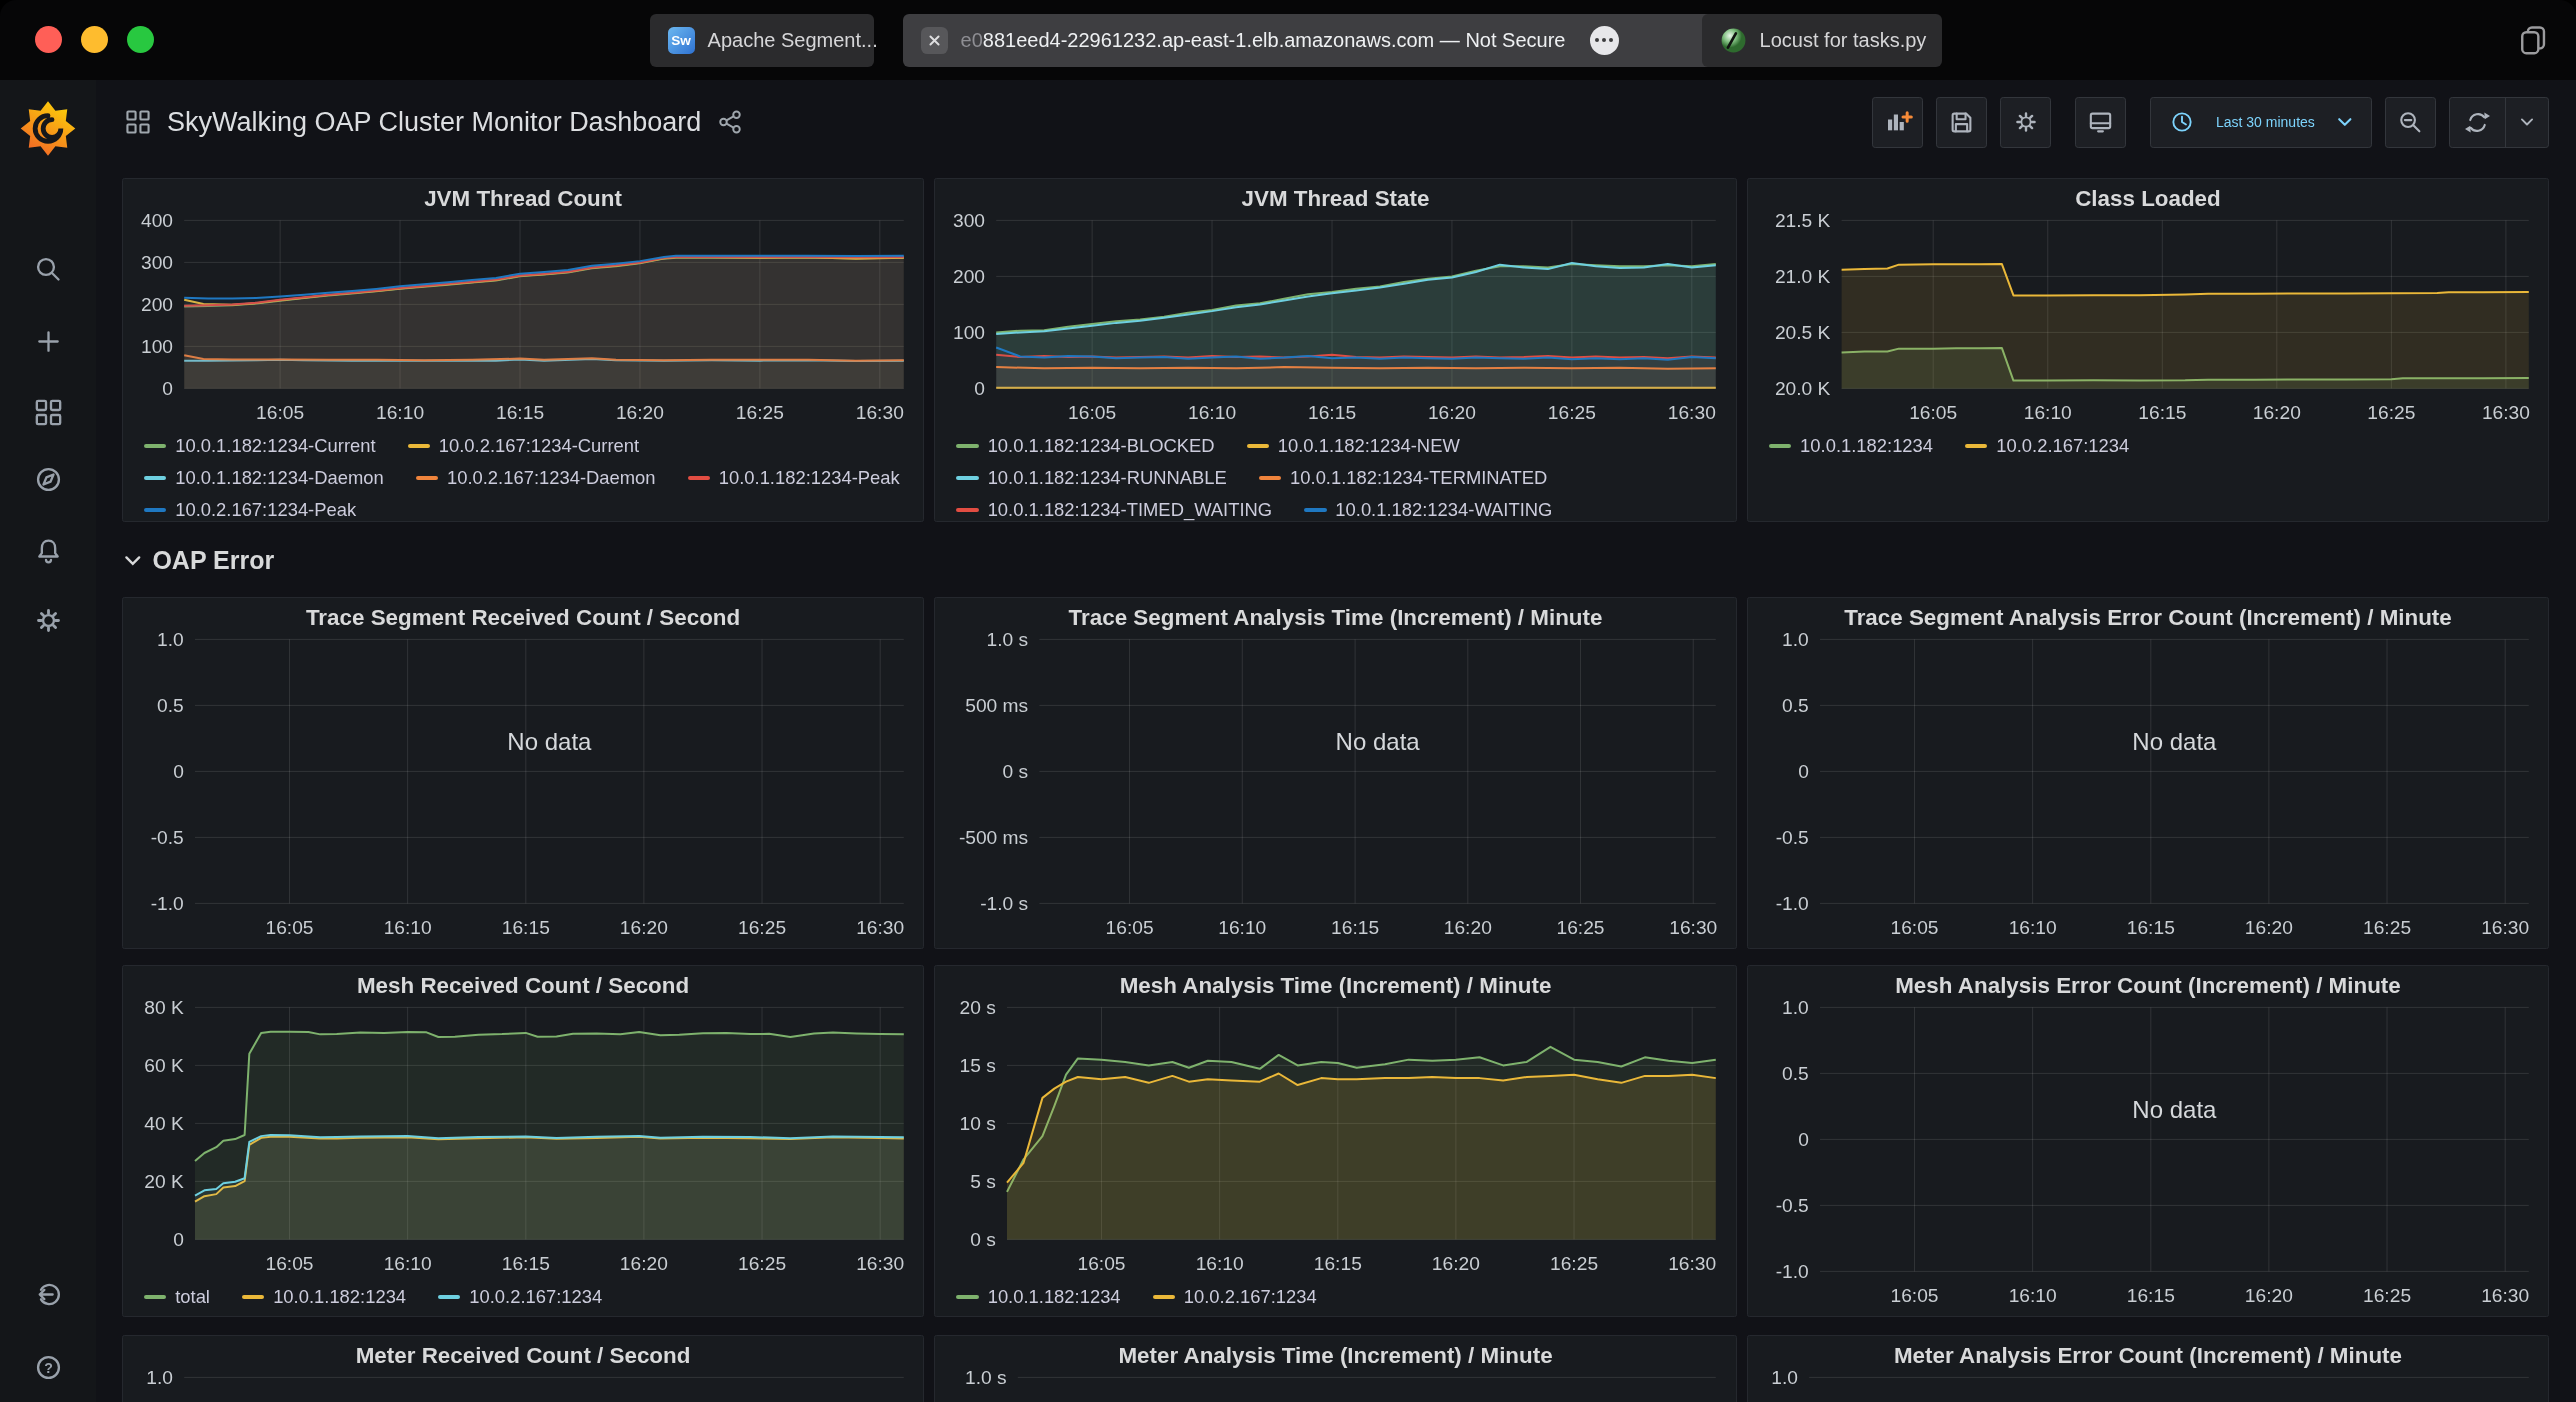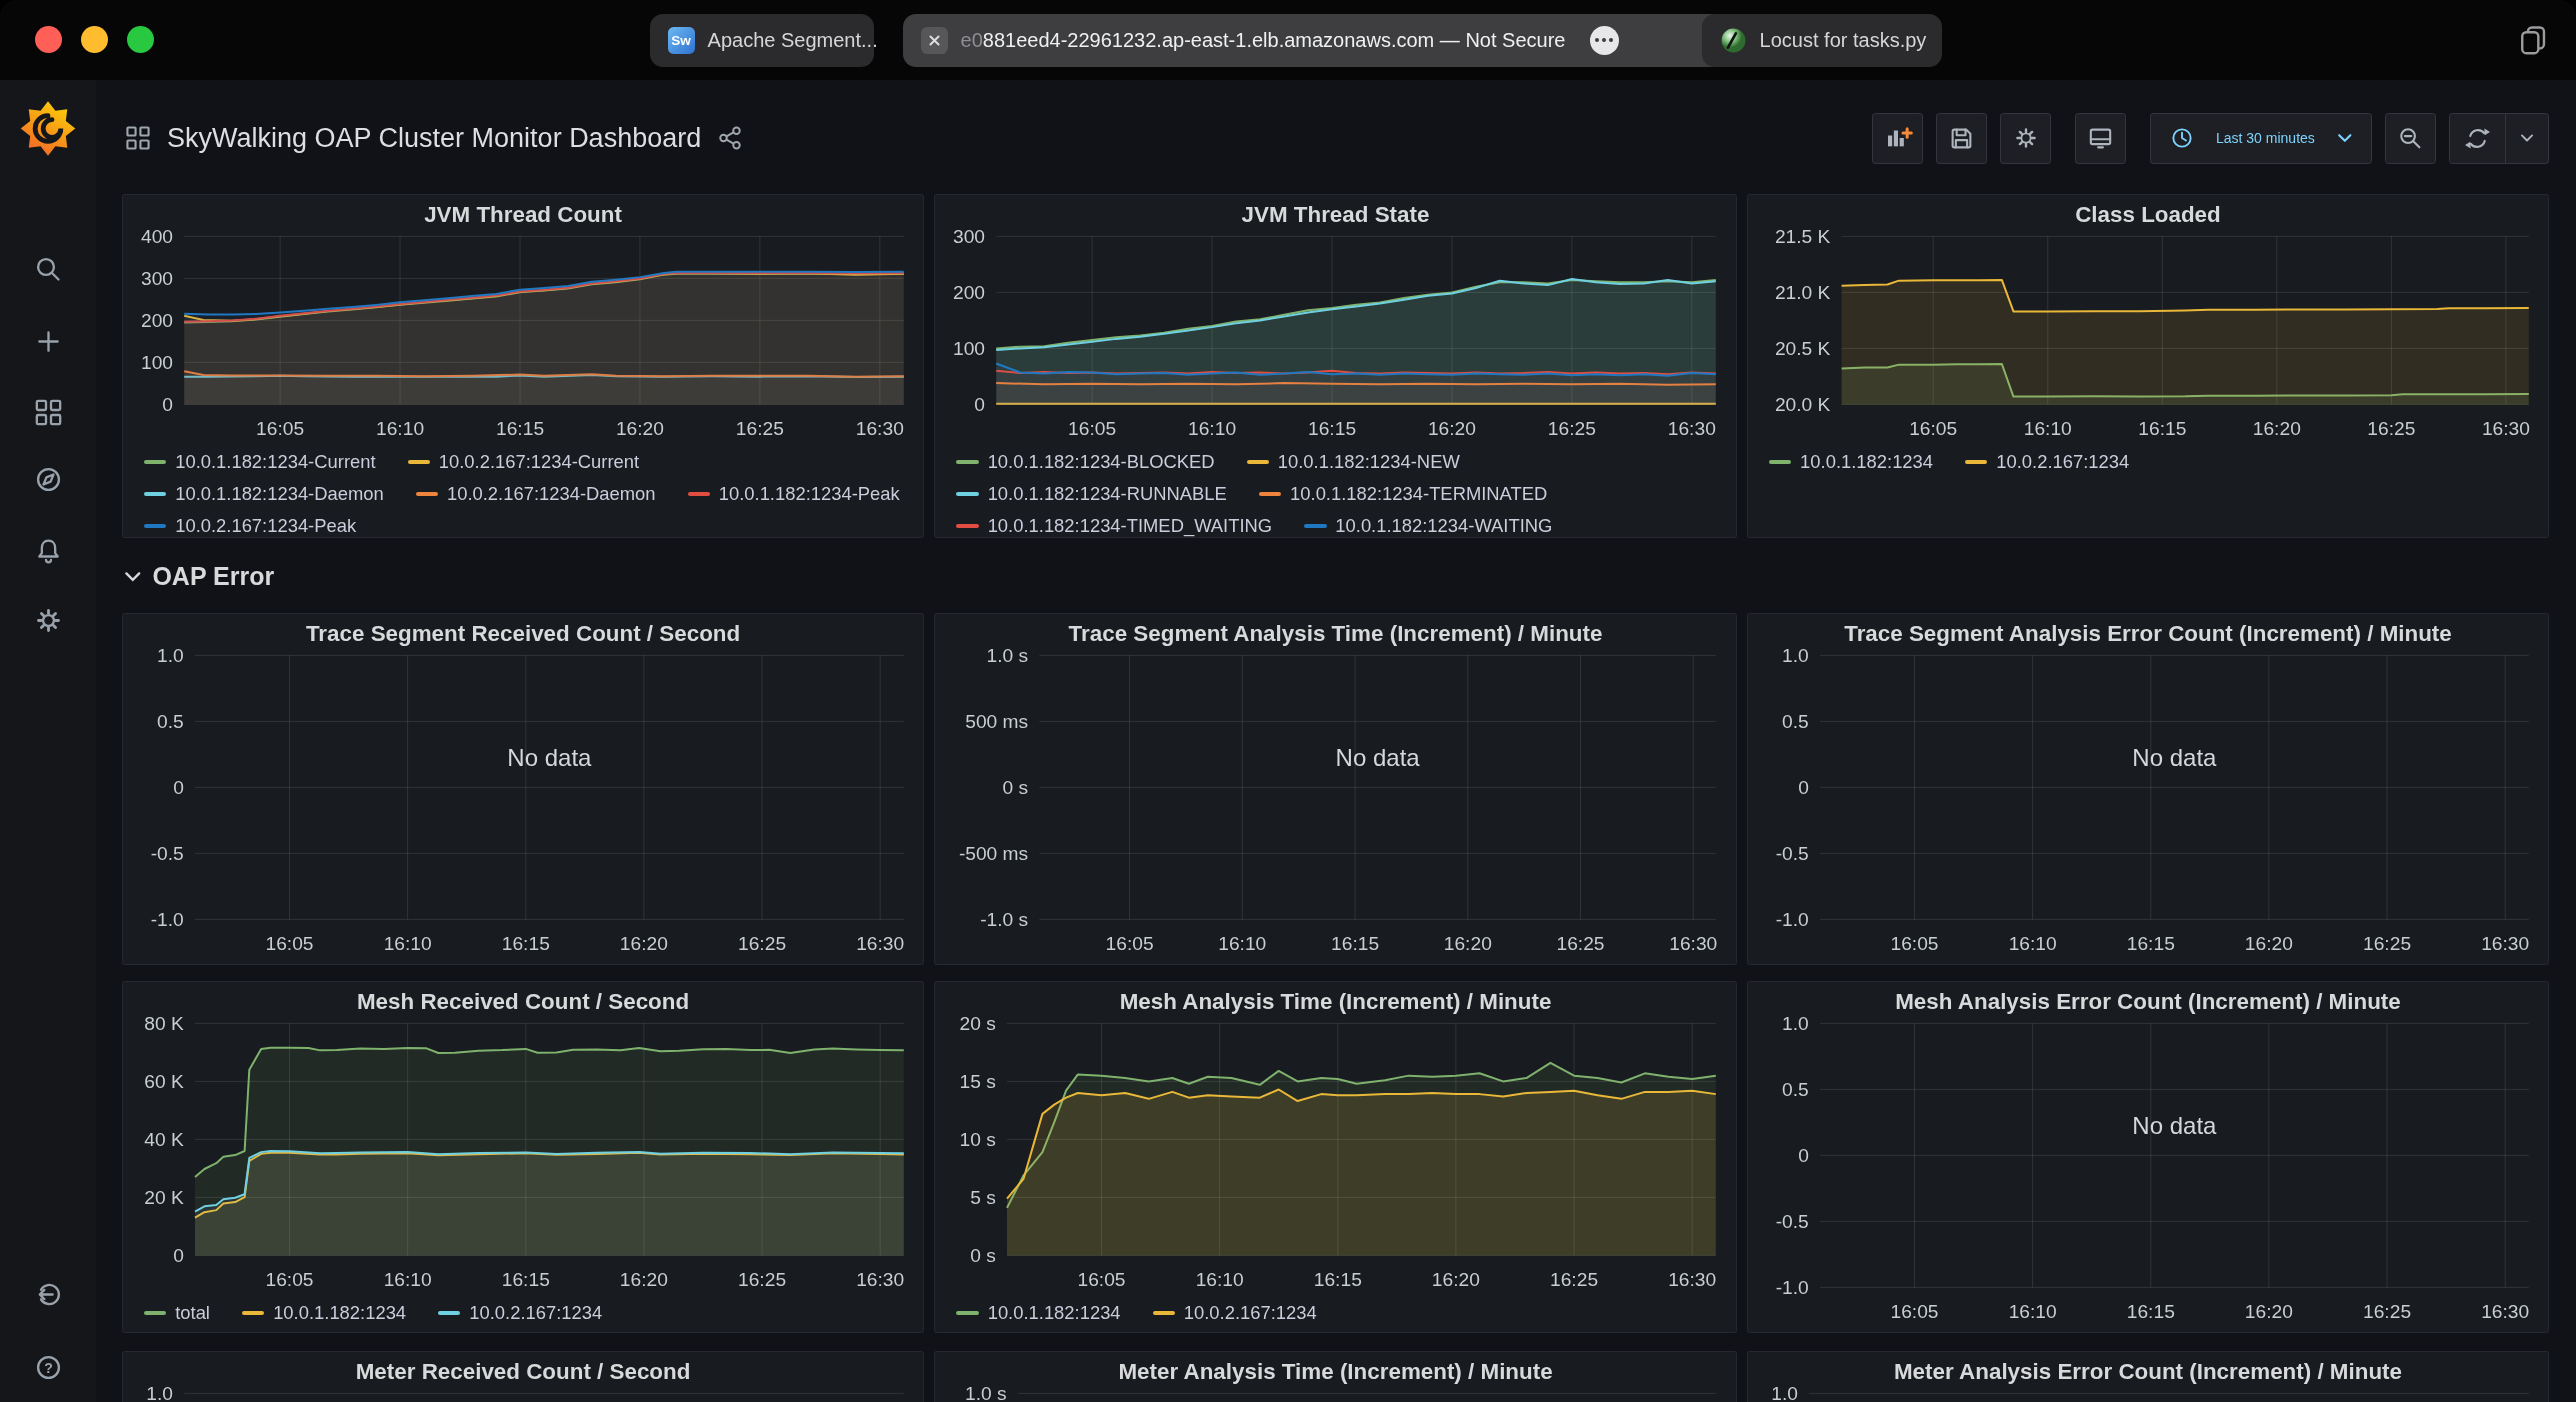--- a/index.html
+++ b/index.html
@@ -5,41 +5,41 @@
   html,body{margin:0;padding:0;}
   body{
     width:2576px;height:1402px;overflow:hidden;background:#000;
     font-family:"Liberation Sans","DejaVu Sans",sans-serif;
     -webkit-font-smoothing:antialiased;
   }
   
   .chrome{position:relative;height:80px;background:#060607;border-radius:16px 16px 0 0;}
   .lights{position:absolute;top:26.4px;left:35px;display:flex;gap:19px;}
   .light{width:27px;height:27px;border-radius:50%;}
-  .tab{position:absolute;top:13.6px;height:53px;border-radius:13px;display:flex;align-items:center;
+  .tab{position:absolute;top:13.6px;height:53px;border-radius:6px;display:flex;align-items:center;
        gap:13px;padding:0 17.6px;box-sizing:border-box;font-size:20px;white-space:nowrap;}
   .tab.inactive{background:#2b2b2d;color:#d6d6d8;}
   .tab.active{background:#3e3e41;color:#eef0f2;}
   .tab .fav{width:27px;height:27px;flex:0 0 auto;}
   .swfav{width:27px;height:27px;border-radius:5.6px;background:linear-gradient(135deg,#6cb8f0,#2f72d2);
          color:#fff;font-size:13.6px;font-weight:bold;display:flex;align-items:center;justify-content:center;}
   .closebox{width:27px;height:27px;border-radius:6.4px;background:#57575a;display:flex;align-items:center;justify-content:center;}
   .urldim{color:#8e8e93;}
   .ellipsis{width:29px;height:29px;border-radius:50%;background:#e7e7ea;display:flex;align-items:center;justify-content:center;gap:3.2px;margin-left:11.2px;}
   .ellipsis i{width:4px;height:4px;border-radius:50%;background:#3c3c3e;}
   .tabstack{position:absolute;top:21px;right:24px;color:#9b9b9e;}
   
   .app{display:flex;height:1322px;background:#111217;}
   .snav{position:relative;width:96px;flex:0 0 96px;background:#141619;}
   .sbtn{position:absolute;left:0;width:96px;height:59px;display:flex;align-items:center;justify-content:center;color:#99a1ab;cursor:pointer;}
   .sbtn svg{stroke:currentColor;fill:none;stroke-width:2.8;stroke-linecap:round;stroke-linejoin:round;}
   .logo{position:absolute;top:17.6px;left:19px;width:58px;height:61px;}
   .content{flex:1;min-width:0;}
   
-  .dheader{height:84px;display:flex;justify-content:space-between;padding:0 27px 0 29px;margin-top:16px;}
+  .dheader{height:84px;display:flex;justify-content:space-between;padding:0 27px 0 29px;}
   .dh-left{display:flex;align-items:center;gap:16px;color:#9fa6ad;}
   .dtitle{font-size:27px;color:#dcdee1;font-weight:500;}
   .dh-right{display:flex;align-items:center;gap:13px;}
   .tbtn{height:51px;min-width:51px;box-sizing:border-box;background:#1d1f24;border:0.8px solid #33363c;
         border-radius:3.2px;display:flex;align-items:center;justify-content:center;color:#aeb4bd;cursor:pointer;}
   .tbtn svg{stroke:currentColor;fill:none;stroke-width:2.6;stroke-linecap:round;stroke-linejoin:round;}
   .timebtn{padding:0 17.6px;gap:21px;color:#7dd3fc;font-size:14px;}
   .splitbtn{padding:0;}
   .splitbtn .seg{height:51px;display:flex;align-items:center;justify-content:center;padding:0 13px;}
   .splitbtn .seg+.seg{border-left:0.8px solid #33363c;}

